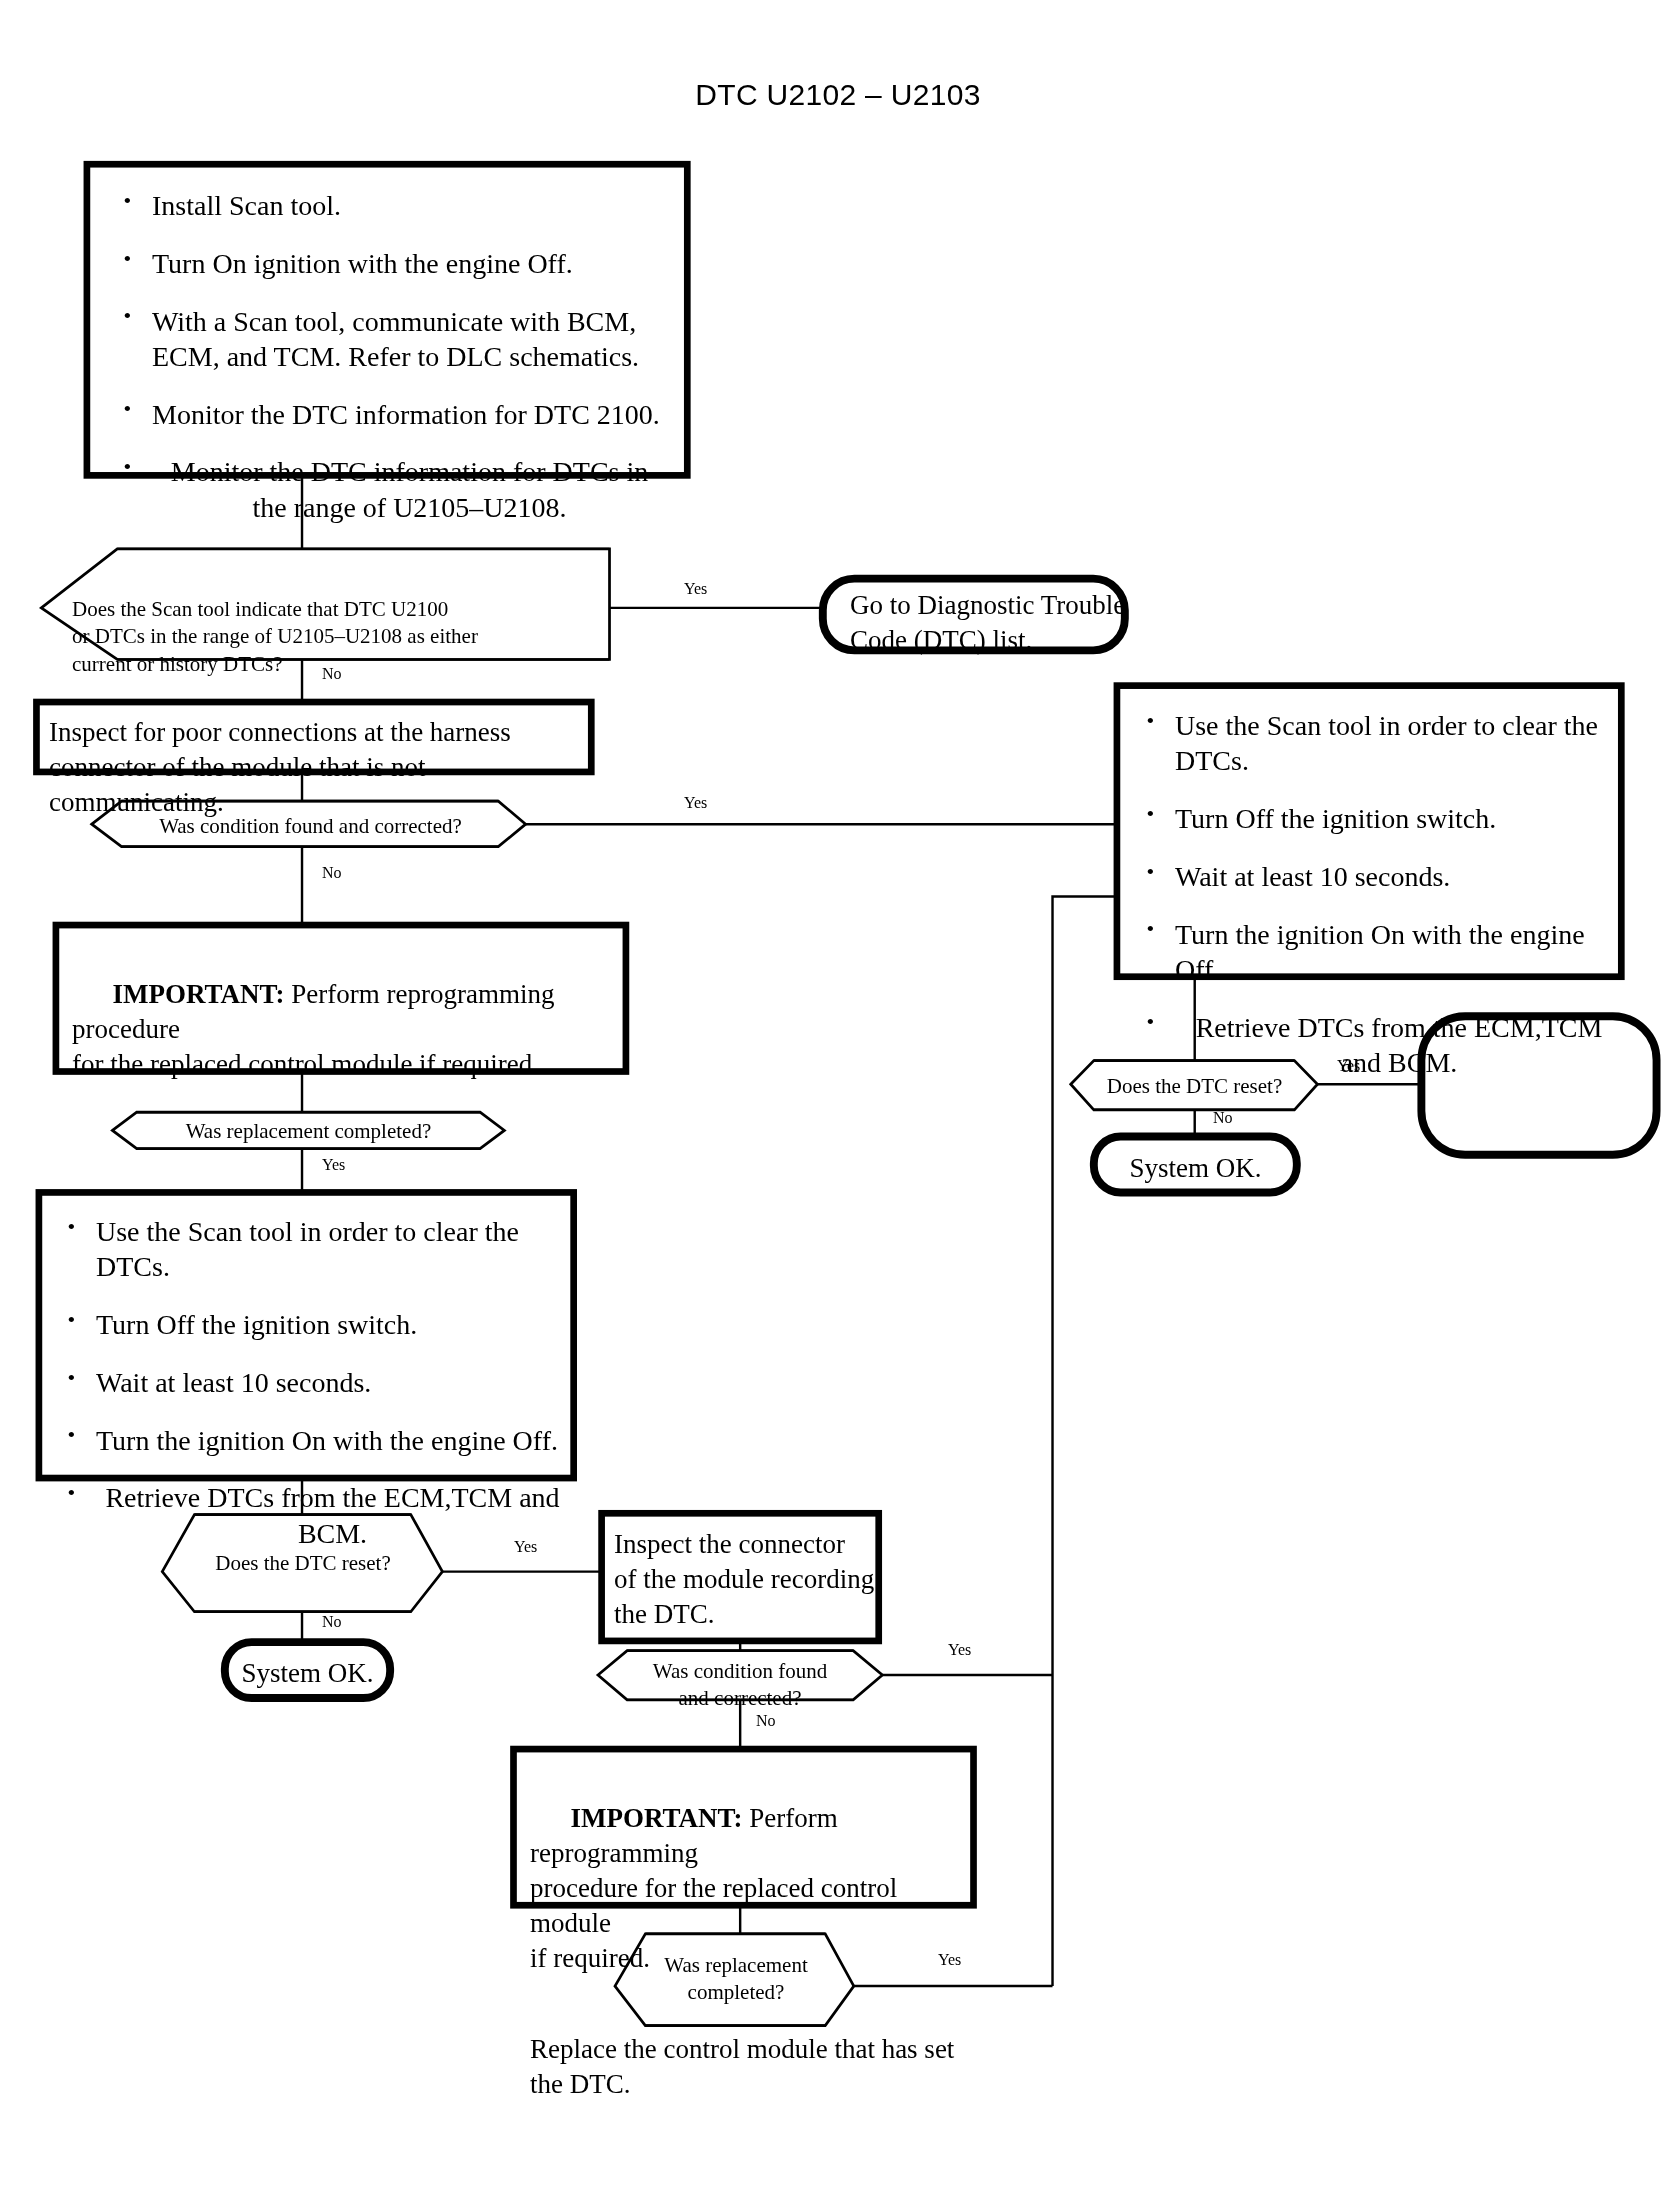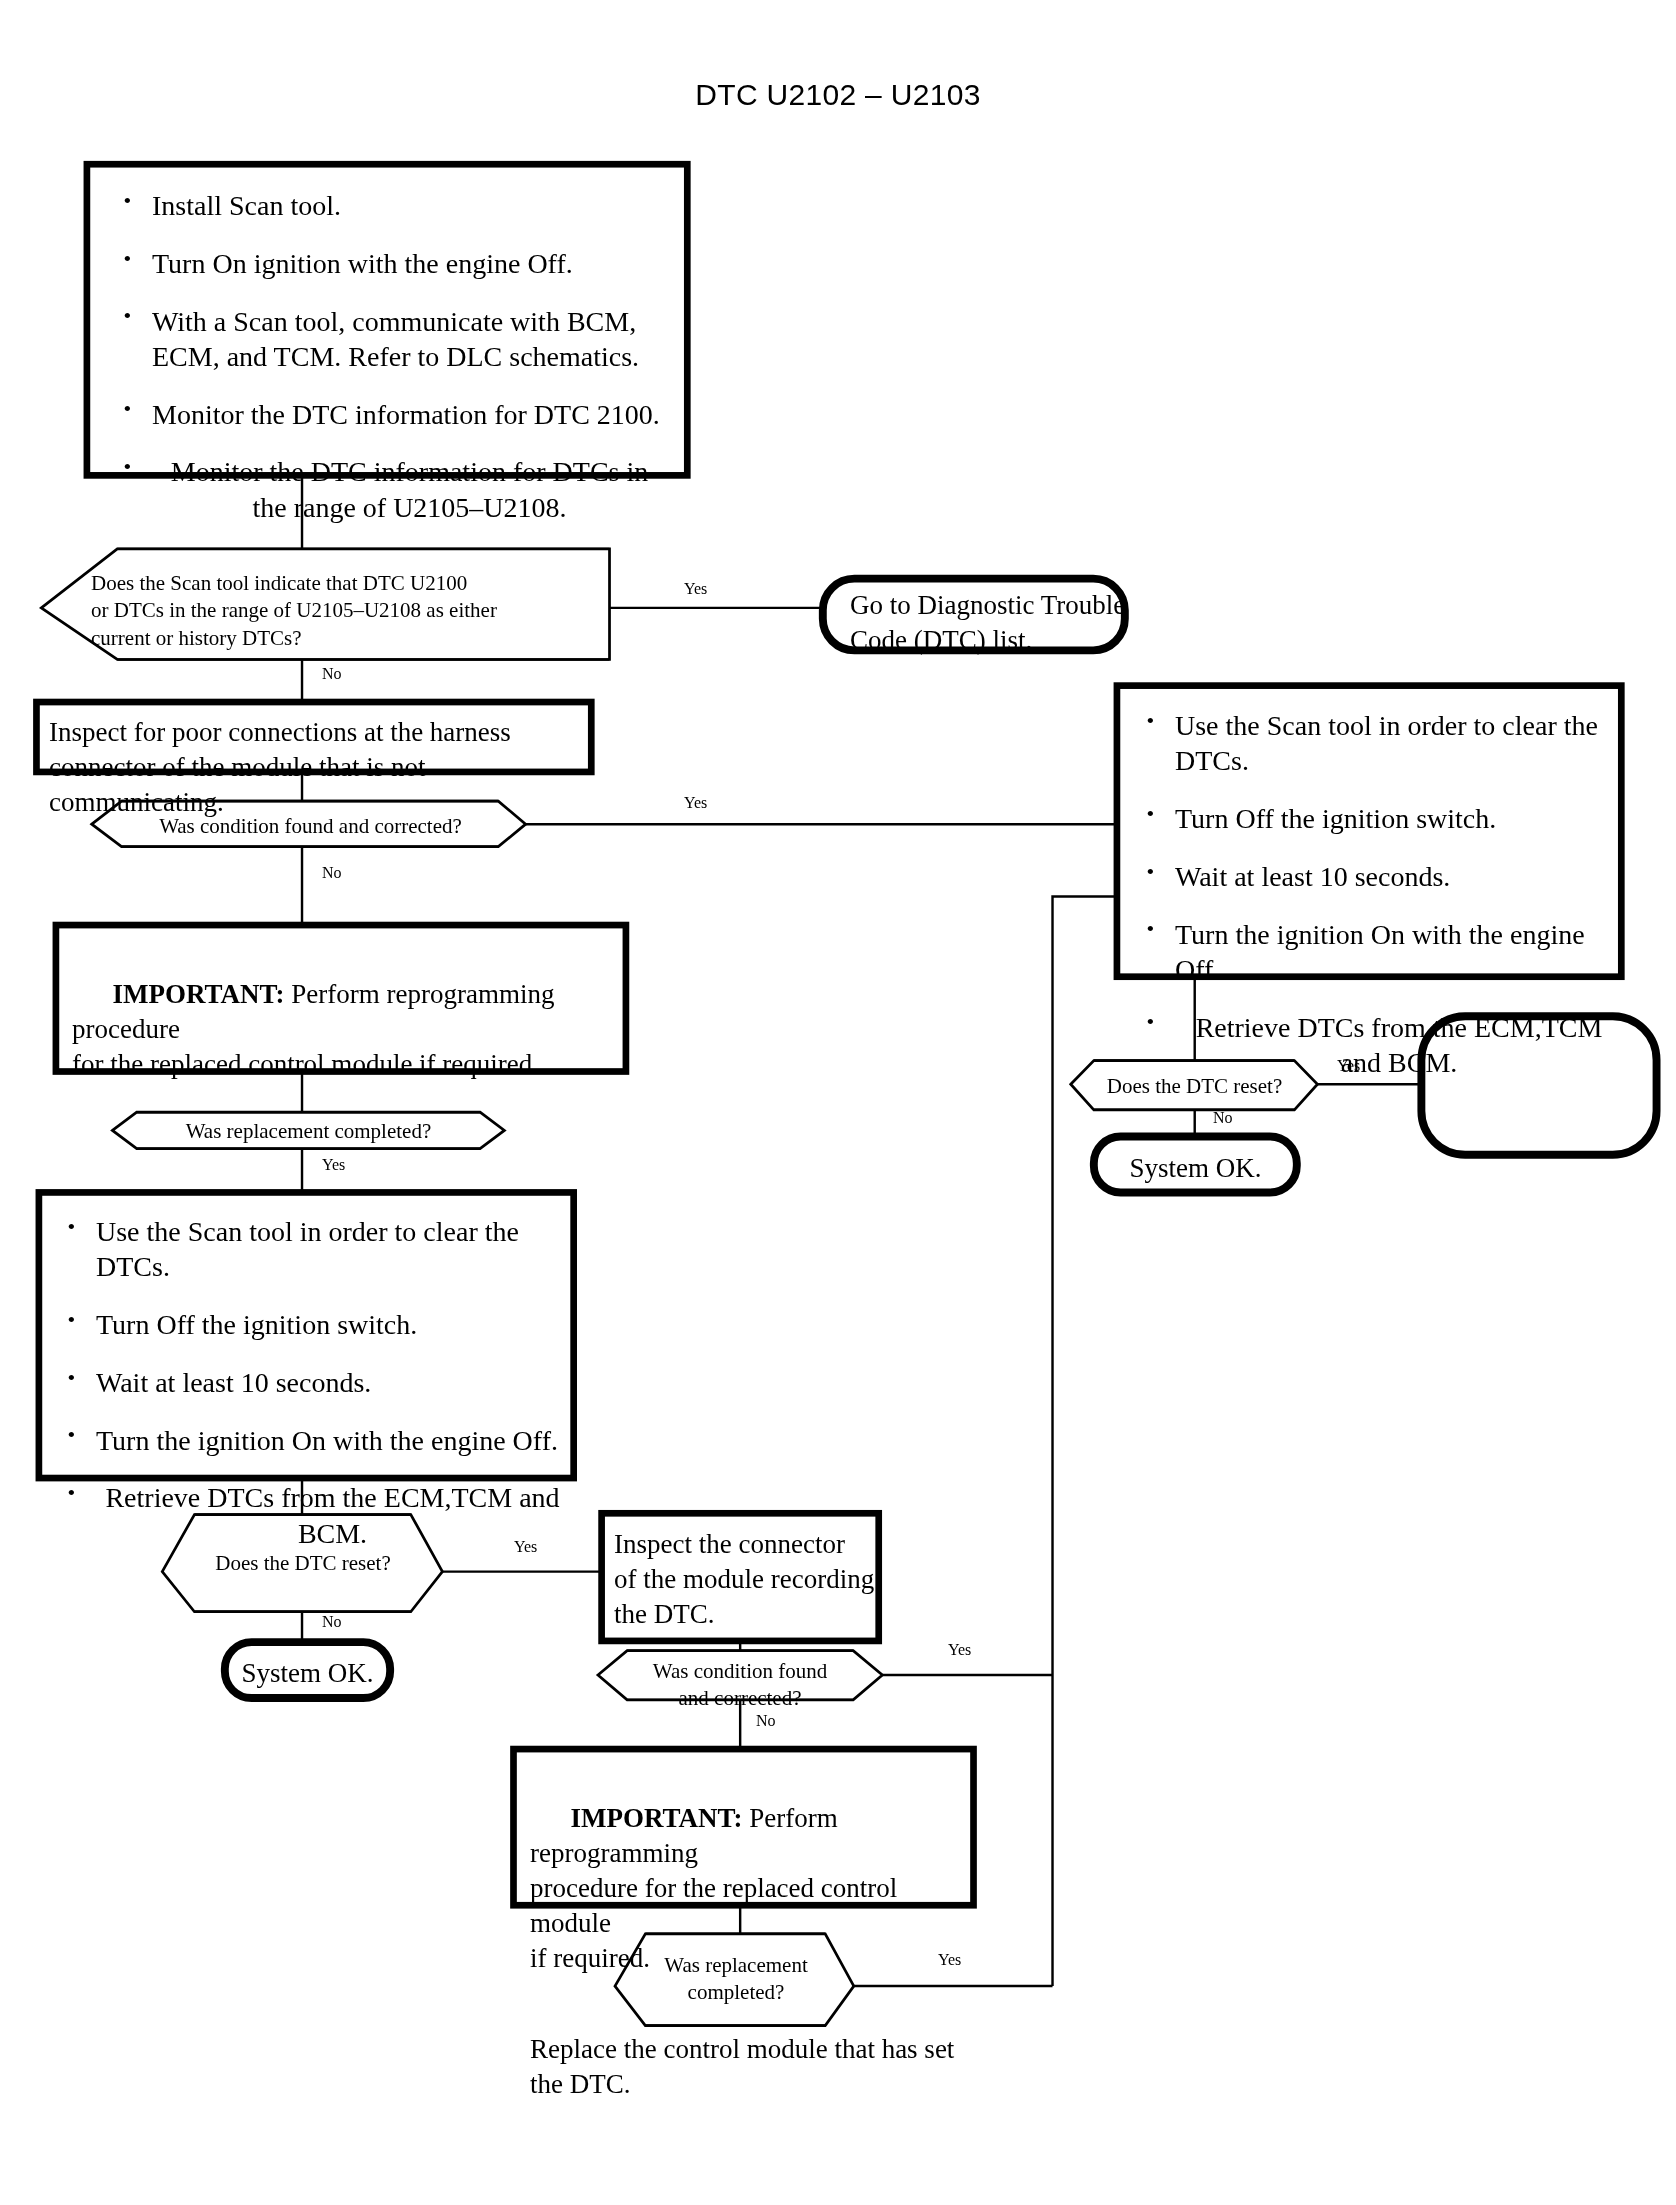--- a/index.html
+++ b/index.html
@@ -185,21 +185,21 @@
   <ul class="bl" style="position:absolute; left:120px; top:188px; width:547px;">
     <li>Install Scan tool.</li>
     <li>Turn On ignition with the engine Off.</li>
     <li>With a Scan tool, communicate with BCM,
 ECM, and TCM. Refer to DLC schematics.</li>
     <li>Monitor the DTC information for DTC 2100.</li>
     <li>Monitor the DTC information for DTCs in the
 range of U2105–U2108.</li>
   </ul>
 
-  <div class="txt hextxt" style="left:72px; top:570px; width:535px;margin-left:19px;">Does the Scan tool indicate that DTC U2100
+  <div class="txt hextxt" style="left:72px; top:596px; width:535px;">Does the Scan tool indicate that DTC U2100
 or DTCs in the range of U2105–U2108 as either
 current or history DTCs?</div>
 
   <div class="txt bodytxt" style="left:850px; top:588px; width:286px;">Go to Diagnostic Trouble
 Code (DTC) list.</div>
 
   <div class="txt bodytxt" style="left:49px; top:715px; width:541px;">Inspect for poor connections at the harness
 connector of the module that is not communicating.</div>
 
   <div class="txt hextxt ctr" style="left:122px; top:813px; width:377px;">Was condition found and corrected?</div>

